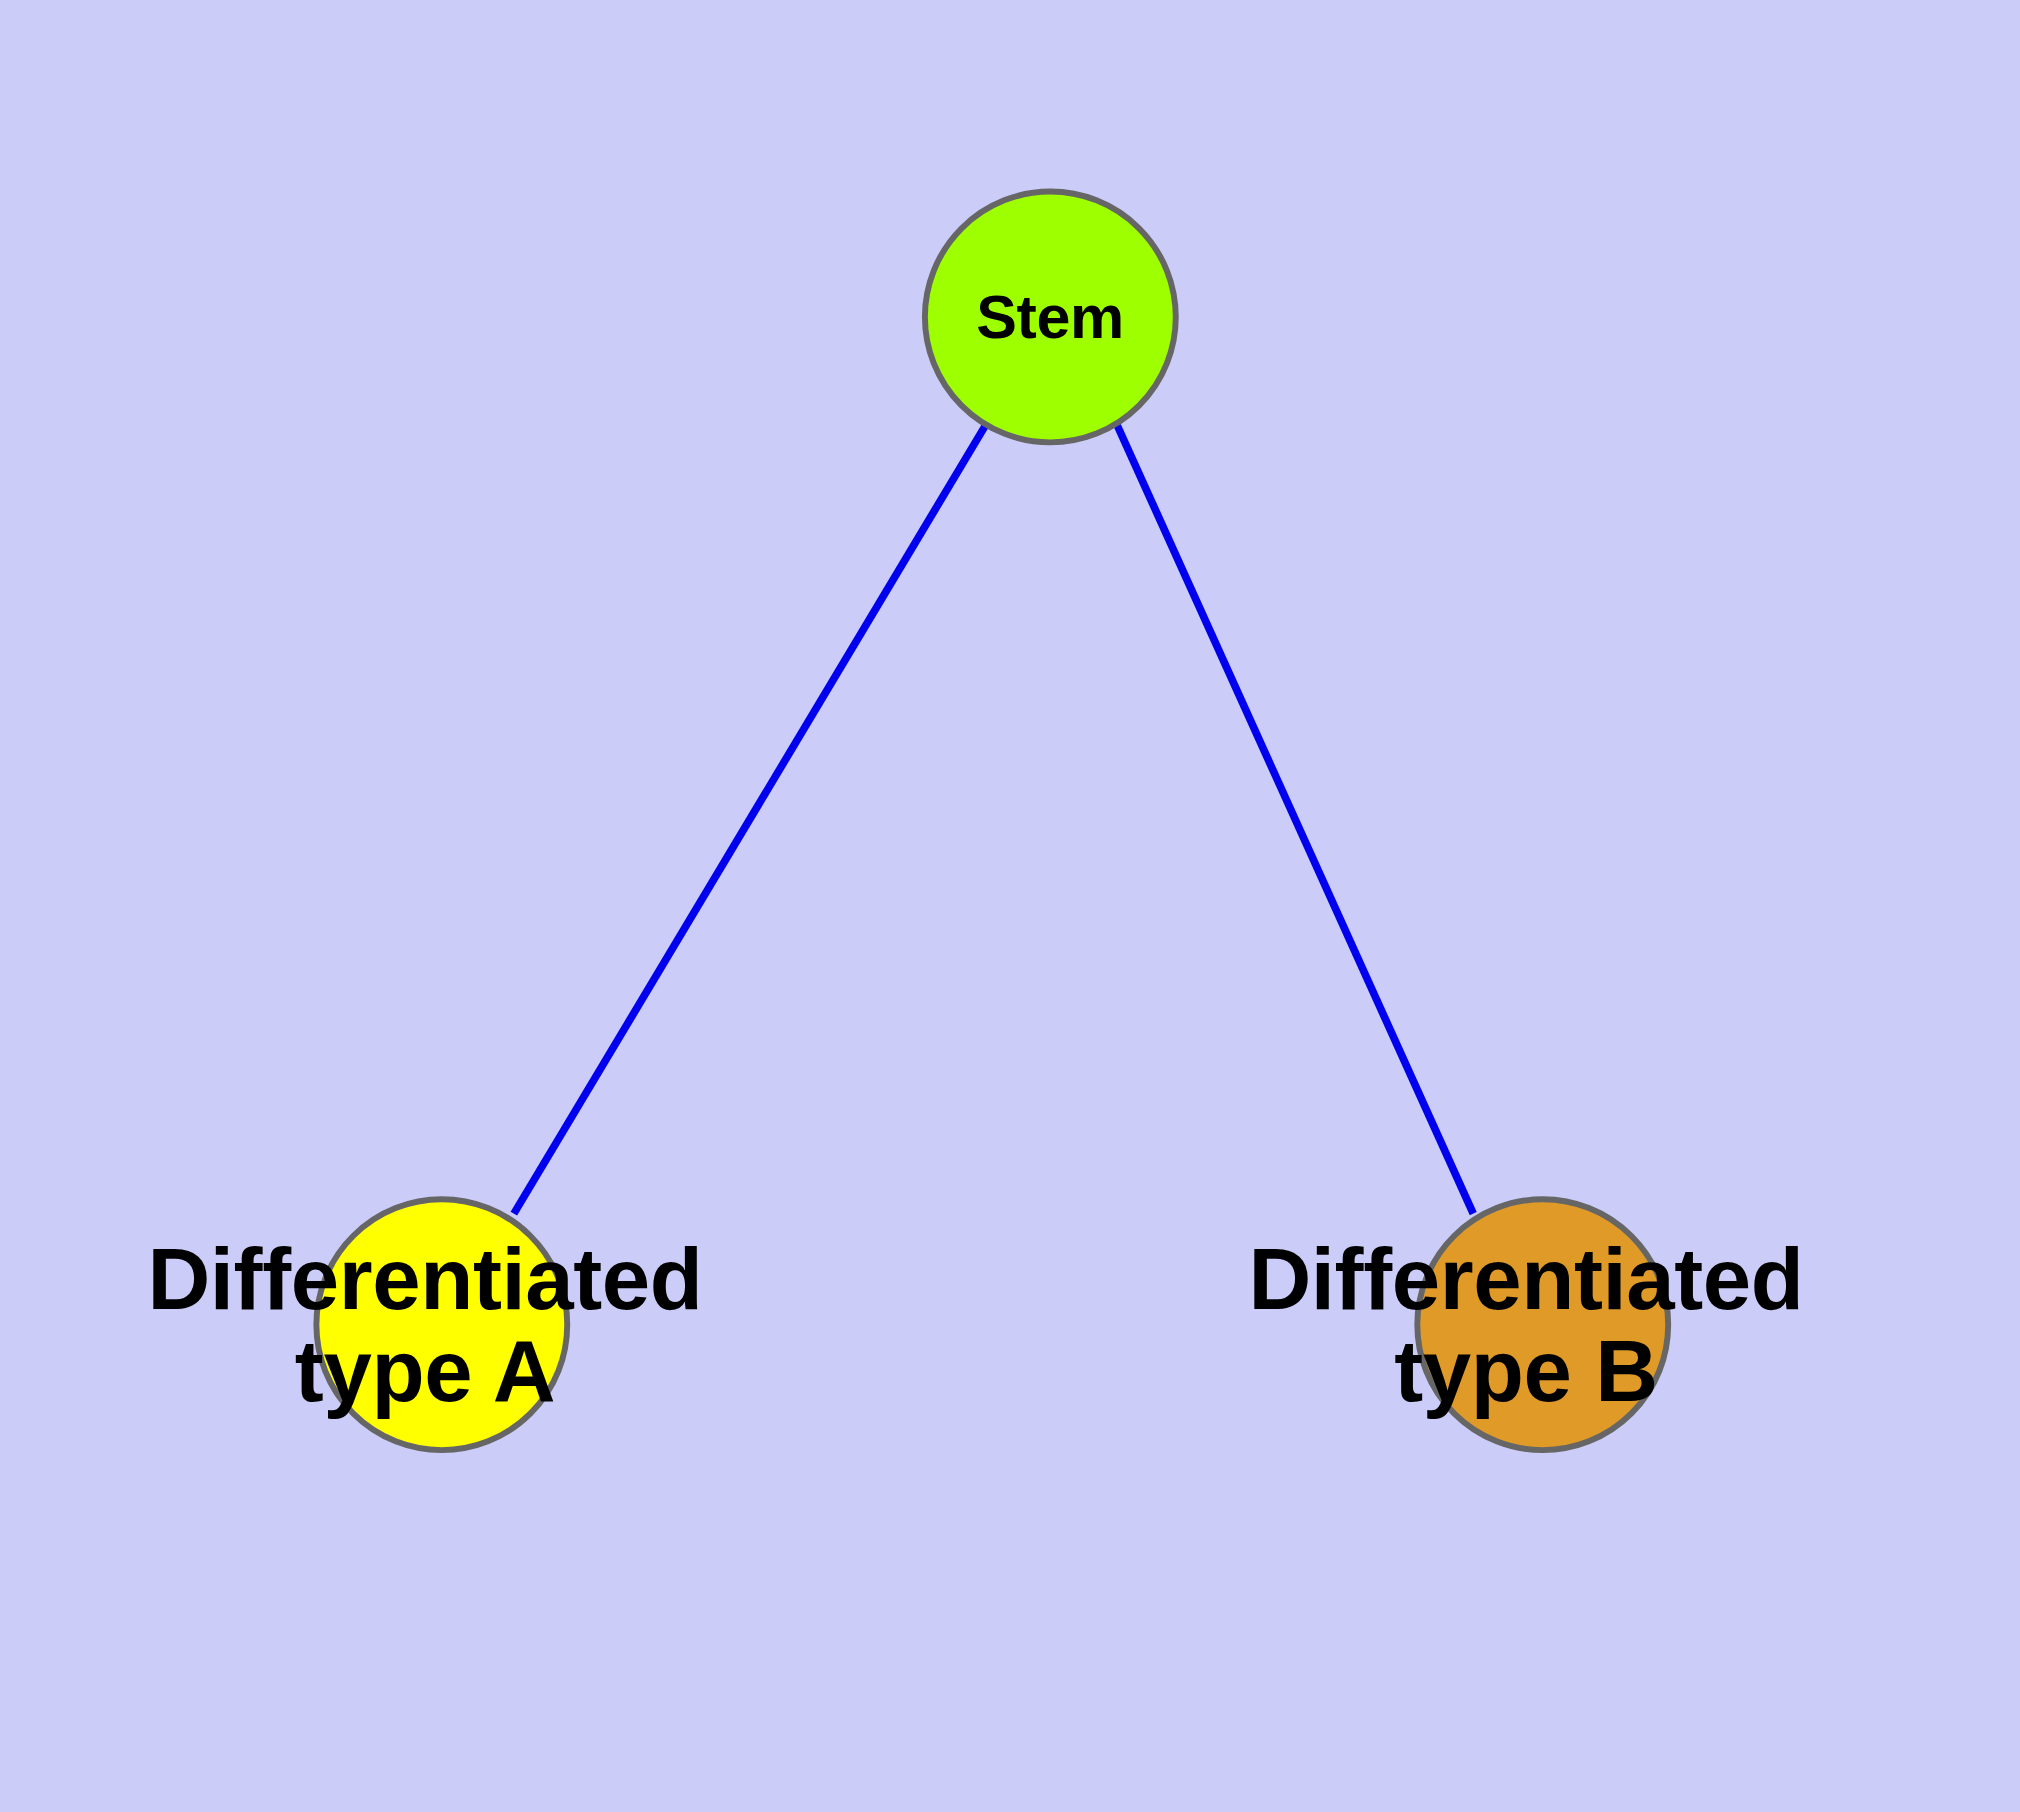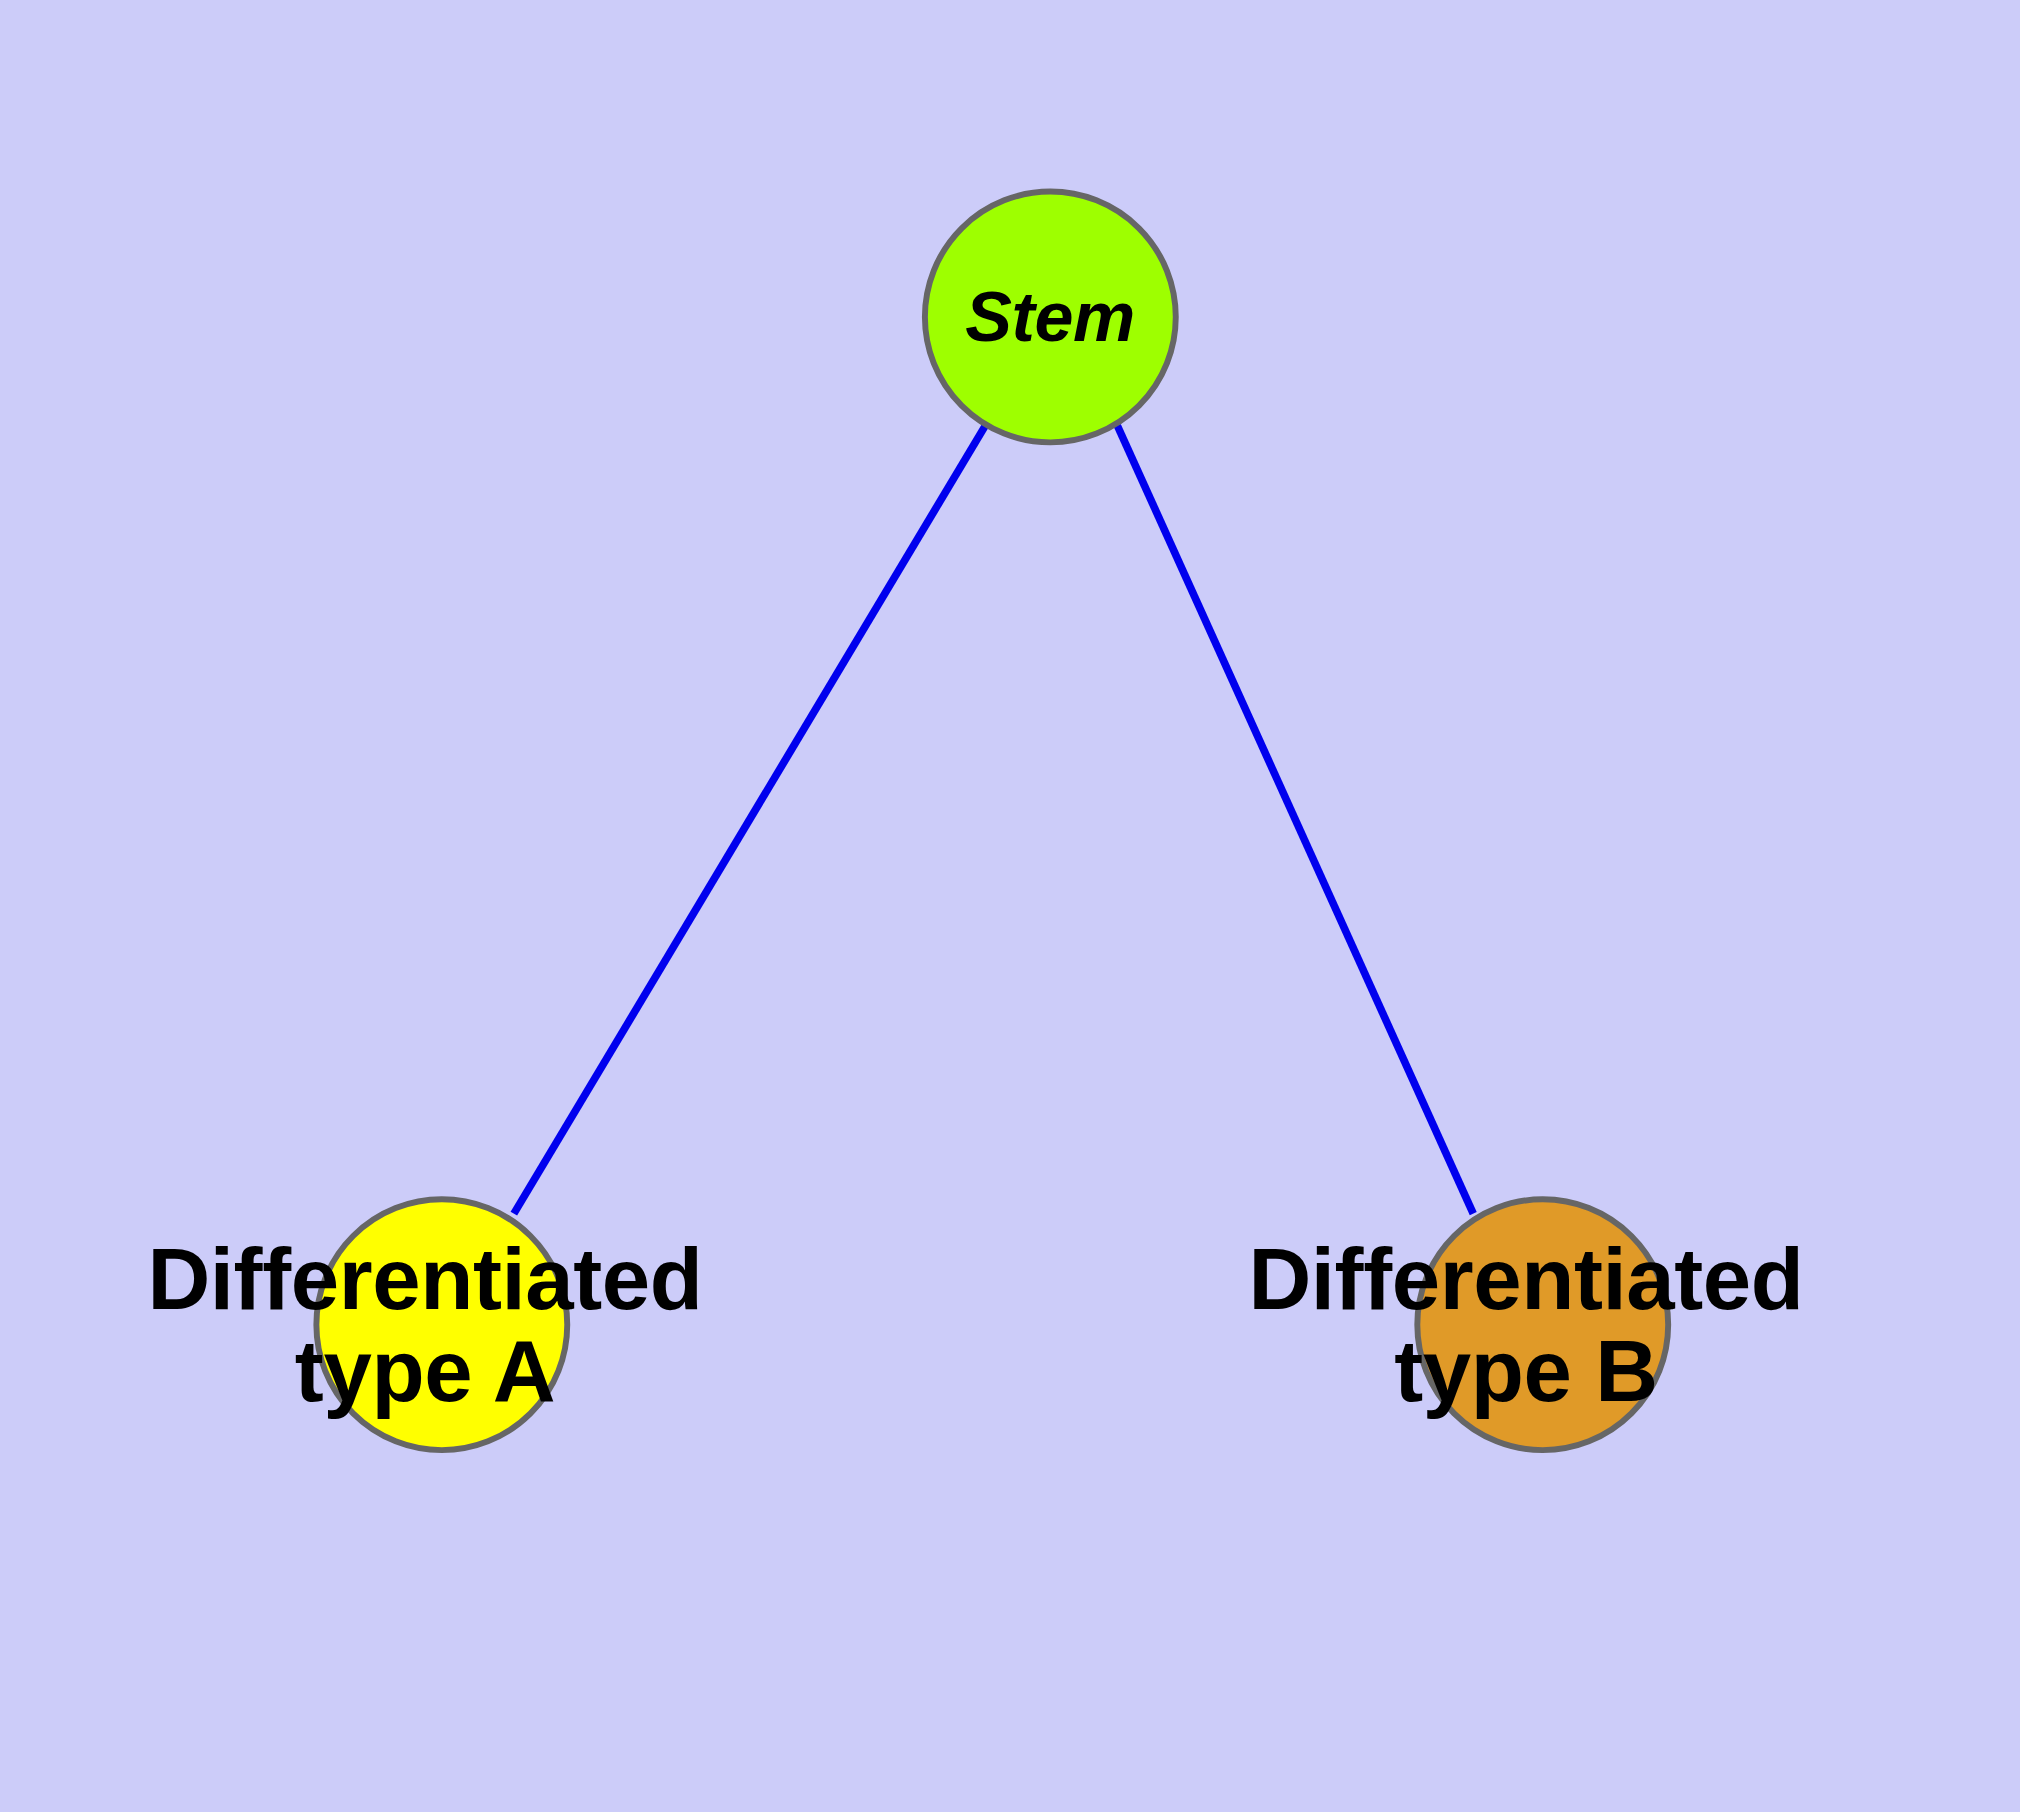--- a/index.html
+++ b/index.html
@@ -37,25 +37,24 @@
     position: absolute;
     text-align: center;
     color: #000000;
     font-weight: bold;
     line-height: 1.06;
     white-space: pre;
     pointer-events: none;
     letter-spacing: -0.4px;
   }
   #label-stem {
-    font-size: 70px;
+    font-size: 61px;
     left: 1050px;
     top: 317px;
     transform: translate(-50%, -50%);
-    font-style: italic;
   }
   #label-type-a {
     font-size: 87px;
     left: 425px;
     top: 1325px;
     transform: translate(-50%, -50%);
   }
   #label-type-b {
     font-size: 87px;
     left: 1526px;

